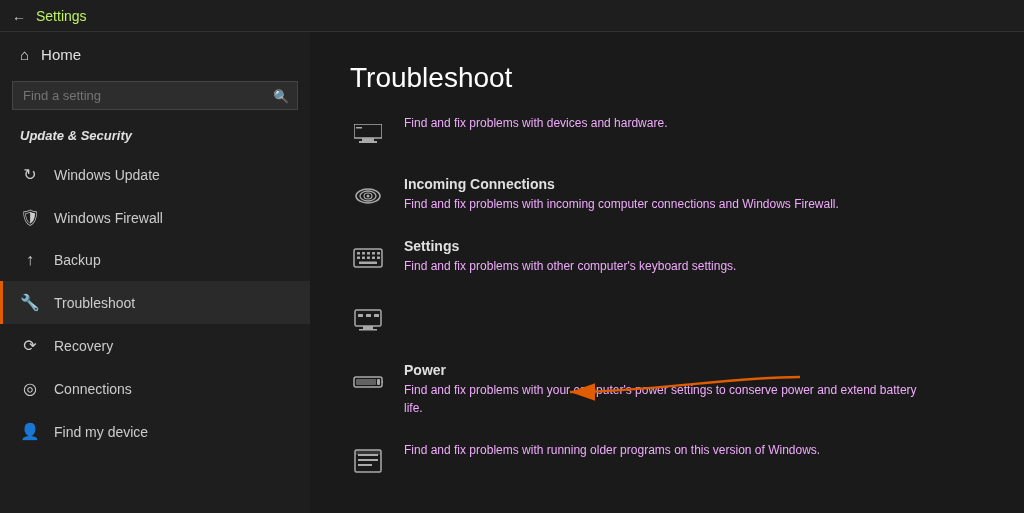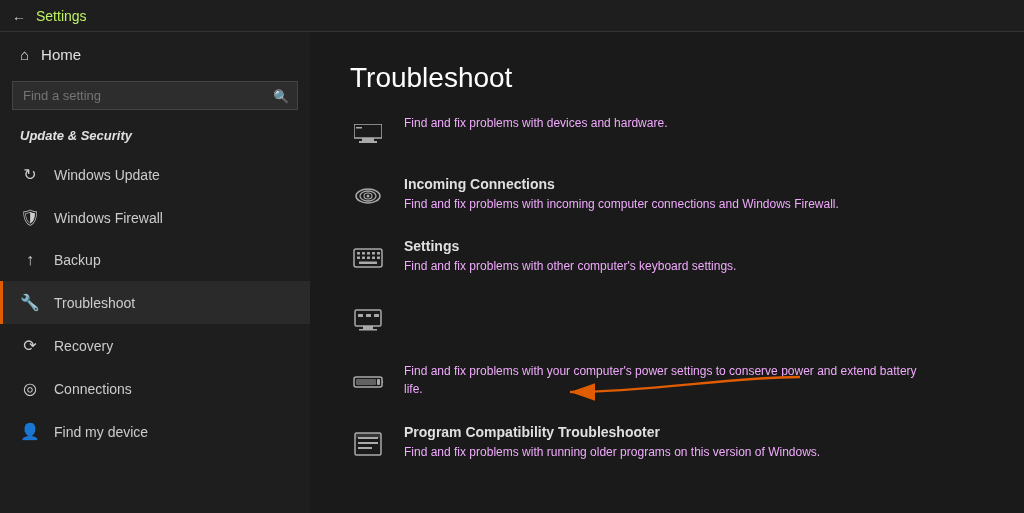--- a/index.html
+++ b/index.html
@@ -310,20 +310,21 @@
     <div class="troubleshoot-item power-arrow-wrapper" style="position:relative;">
       <div class="t-icon">
         <svg width="30" height="18" viewBox="0 0 30 18" fill="none">
           <rect x="1" y="4" width="28" height="10" rx="2" fill="none" stroke="#aaa" stroke-width="1.5"></rect>
           <rect x="3" y="6" width="20" height="6" rx="1" fill="#aaa" opacity="0.5"></rect>
           <rect x="24" y="6" width="3" height="6" rx="1" fill="#aaa"></rect>
           <rect x="29" y="8" width="1" height="2" fill="#aaa"></rect>
         </svg>
       </div>
       <div class="t-content">
+        <div class="t-title">Power</div>
         <div class="t-desc">Find and fix problems with your computer's power settings to conserve power and extend battery life.</div>
       </div>
 
       <svg class="arrow-svg" width="260" height="50" viewBox="0 0 260 50" style="position:absolute; top:5px; left:200px; pointer-events:none;">
         <defs>
           <marker id="arrowhead" markerWidth="10" markerHeight="7" refX="10" refY="3.5" orient="auto">
             <polygon points="0 0, 10 3.5, 0 7" fill="#e05c00"></polygon>
           </marker>
         </defs>
         <path d="M250,10 C180,10 100,25 20,25" stroke="#e05c00" stroke-width="2.5" fill="none" marker-end="url(#arrowhead)"></path>
@@ -334,19 +335,18 @@
       <div class="t-icon">
         <svg width="28" height="26" viewBox="0 0 28 26" fill="none">
           <rect x="1" y="2" width="26" height="22" rx="1.5" fill="none" stroke="#aaa" stroke-width="1.5"></rect>
           <rect x="4" y="6" width="20" height="2" fill="#aaa"></rect>
           <rect x="4" y="11" width="20" height="2" fill="#aaa"></rect>
           <rect x="4" y="16" width="14" height="2" fill="#aaa"></rect>
           <rect x="1" y="2" width="26" height="5" rx="1.5" fill="#aaa" opacity="0.2"></rect>
         </svg>
       </div>
       <div class="t-content">
-        <div class="t-title">Program Compatibility Troubleshooter</div>
         <div class="t-desc">Find and fix problems with running older programs on this version of Windows.</div>
       </div>
     </div>
 
   </div>
 </div>
 
 </body></html>

